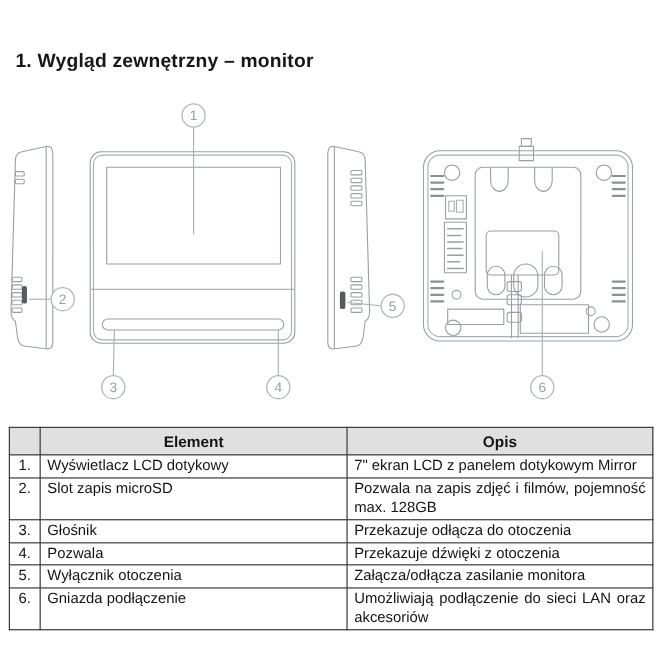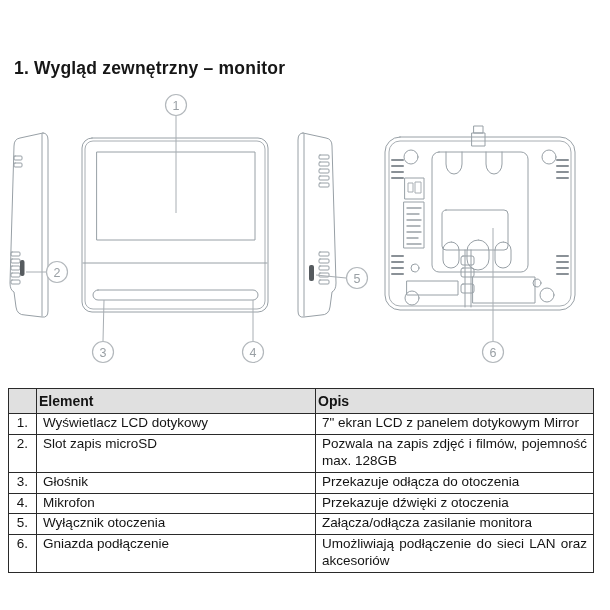--- a/index.html
+++ b/index.html
@@ -1,21 +1,21 @@
 <!DOCTYPE html>
 <html><head>
 <meta charset="utf-8">
 <style>
   html,body { margin:0; padding:0; background:#ffffff; }
   .page {
     position:relative; width:610px; height:610px; overflow:hidden;
     background:#ffffff; font-family:"Liberation Sans", sans-serif; color:#1a1a1a;
   }
   .title {
-    position:absolute; left:14px; top:58px; margin:0;
+    position:absolute; left:14px; top:45px; margin:0;
     font-size:17.5px; font-weight:bold; color:#161616; letter-spacing:.2px;
   }
   .diagram { position:absolute; left:0; top:88px; }
   .diagram * { vector-effect:non-scaling-stroke; }
   .ln  { fill:none; stroke:#98a0a6; stroke-width:1; stroke-linejoin:round; stroke-linecap:round; }
   .lnT { fill:none; stroke:#a8aeb3; stroke-width:1; }
   .dark { fill:#565b5f; stroke:none; }
   .vent { stroke:#8a9197; stroke-width:2; stroke-linecap:round; }
   .tinytxt { stroke:#9aa1a6; stroke-width:1.4; stroke-linecap:round; }
   .callout circle { fill:#ffffff; stroke:#b3b8bc; stroke-width:1.2; }
@@ -24,21 +24,21 @@
     text-anchor:middle;
   }
   .parts-table {
     position:absolute; left:8px; top:388px; width:585px;
     border-collapse:collapse; table-layout:fixed;
     font-size:13.5px; color:#141414;
   }
   .parts-table th, .parts-table td { border:1.6px solid #2a2a2a; }
   .parts-table th {
     background:#e0e0e0; font-weight:bold; font-size:14px;
-    height:22px; text-align:left; padding:1px 2px;
+    height:22px; text-align:center; padding:1px 2px;
   }
   .parts-table td { padding:1px 6px 2px; vertical-align:top; line-height:1.25; }
   .parts-table td.c-num { text-align:center; padding:1px 2px 2px; }
   .parts-table td.c-opis { text-align:justify; }
 </style>
 </head>
 <body>
 
 <div class="page">
 
@@ -210,21 +210,21 @@
           <td class="c-element">Slot zapis microSD</td>
           <td class="c-opis">Pozwala na zapis zdjęć i filmów, pojemność max. 128GB</td>
         </tr>
         <tr>
           <td class="c-num">3.</td>
           <td class="c-element">Głośnik</td>
           <td class="c-opis">Przekazuje odłącza do otoczenia</td>
         </tr>
         <tr>
           <td class="c-num">4.</td>
-          <td class="c-element">Mikrofon</td>
+          <td class="c-element">Pozwala</td>
           <td class="c-opis">Przekazuje dźwięki z otoczenia</td>
         </tr>
         <tr>
           <td class="c-num">5.</td>
           <td class="c-element">Wyłącznik otoczenia</td>
           <td class="c-opis">Załącza/odłącza zasilanie monitora</td>
         </tr>
         <tr>
           <td class="c-num">6.</td>
           <td class="c-element">Gniazda podłączenie</td>

